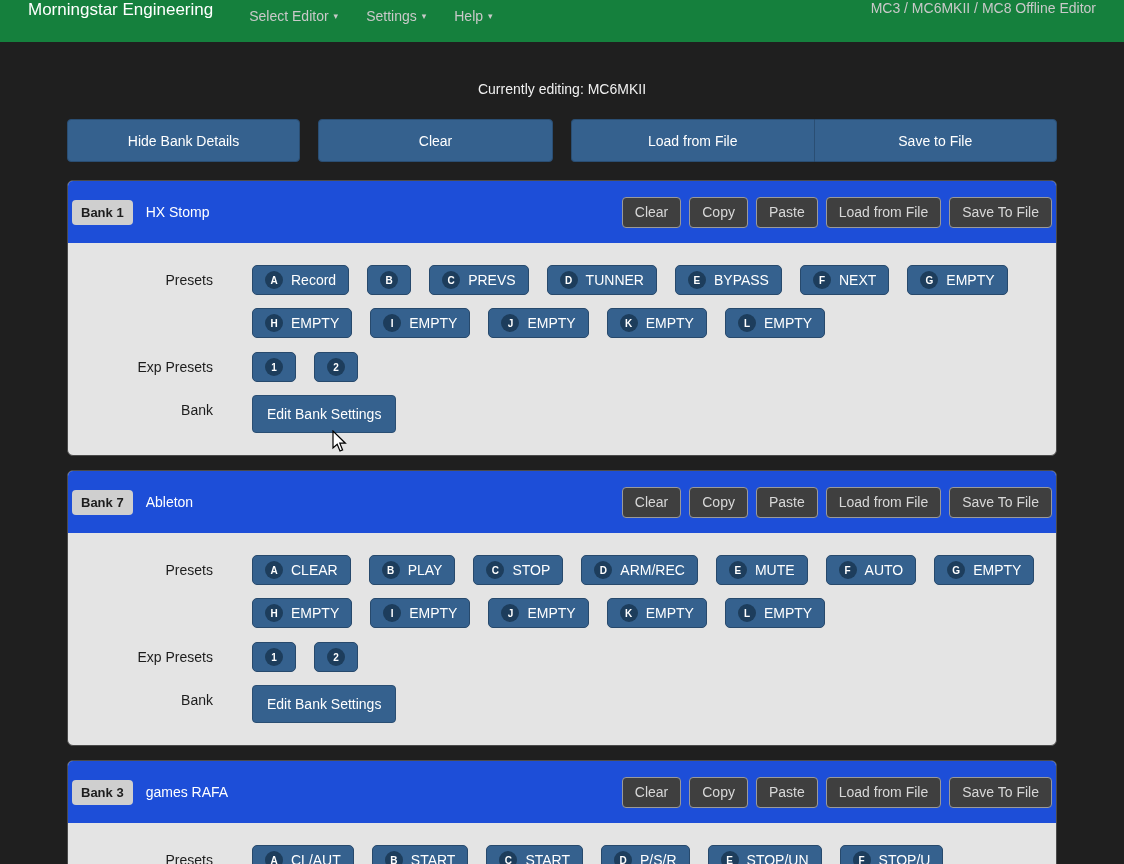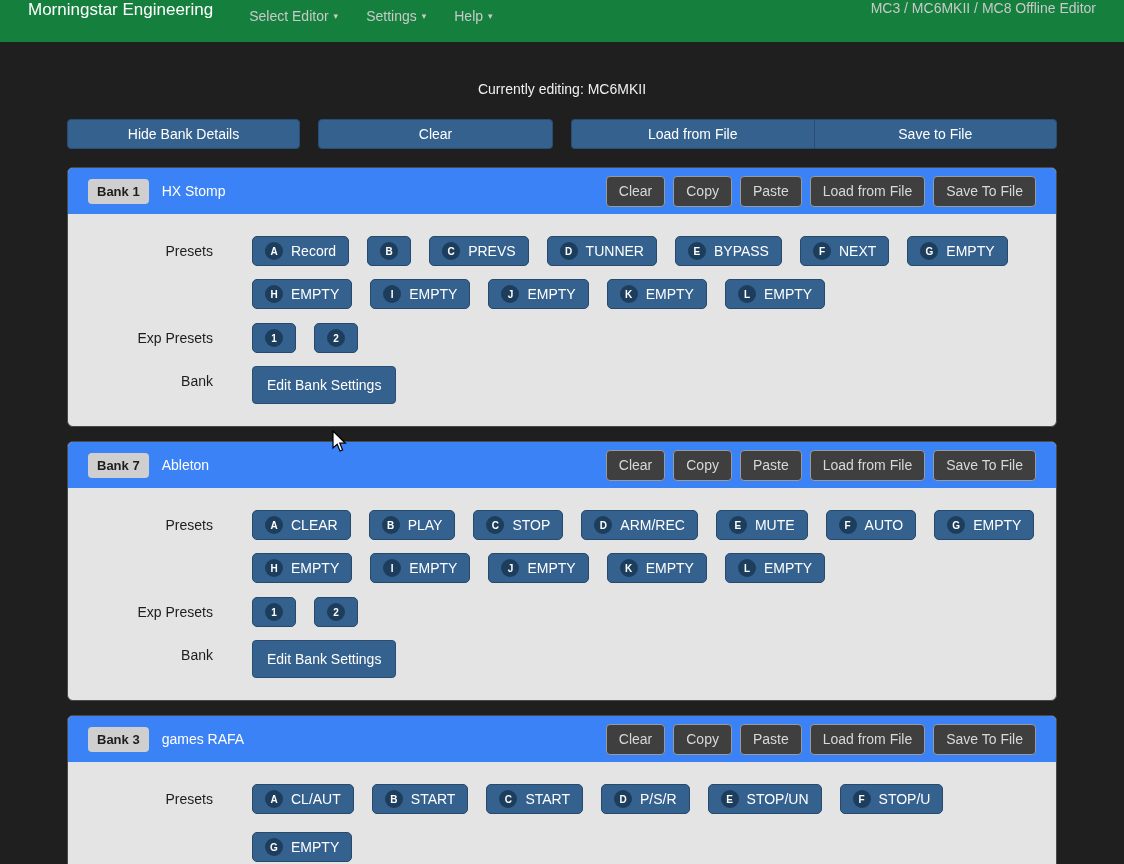--- a/index.html
+++ b/index.html
@@ -26,37 +26,37 @@
 
   
   .main { width:990px; margin:0 auto; padding-top:22px; }
   .intro1 { text-align:center; font-size:14px; color:#f0f0f0; }
   .intro2 { text-align:center; font-size:14px; color:#f0f0f0; margin-top:17px; }
 
   
   .toolbar { display:flex; gap:18px; margin-top:22px; }
   .btn-blue {
     background:#35618e; border:1px solid #2a4e73; color:#fff;
-    font-size:14px; font-family:inherit; border-radius:4px; height:30px; cursor:pointer;
+    font-size:14px; font-family:inherit; border-radius:4px; height:43px; cursor:pointer;
   }
   .tb-a { width:233px; }
   .tb-b { width:235px; }
   .tb-group { flex:1; display:flex; }
   .tb-group .btn-blue { flex:1; border-radius:0; }
   .tb-group .btn-blue:first-child { border-radius:4px 0 0 4px; border-right:none; }
   .tb-group .btn-blue:last-child { border-radius:0 4px 4px 0; }
 
   
   .bank-panel {
     background:#e4e4e4; border:1px solid #4a4a4a; border-radius:6px;
     margin-top:18px; overflow:hidden;
   }
   .bank-panel + .bank-panel { margin-top:14px; }
   .bank-header {
-    background:#3b82f6; height:46px; display:flex; align-items:center; padding:0 20px;
+    background:#1d4ed8; height:62px; display:flex; align-items:center; padding:0 4px;
   }
   .bank-badge {
     background:#cfcfcf; color:#1d1d1d; font-size:13px; font-weight:bold;
     border-radius:4px; padding:5px 9px; border:none; font-family:inherit; cursor:pointer;
   }
   .bank-name { color:#ffffff; font-size:14px; margin-left:13px; }
   .bank-actions { margin-left:auto; display:flex; gap:8px; }
   .btn-outline {
     background:#3f3f3f; border:1px solid #9a9a9a; color:#d8d8d8;
     font-size:14px; font-family:inherit; border-radius:4px; padding:5px 12px; height:31px; cursor:pointer;

